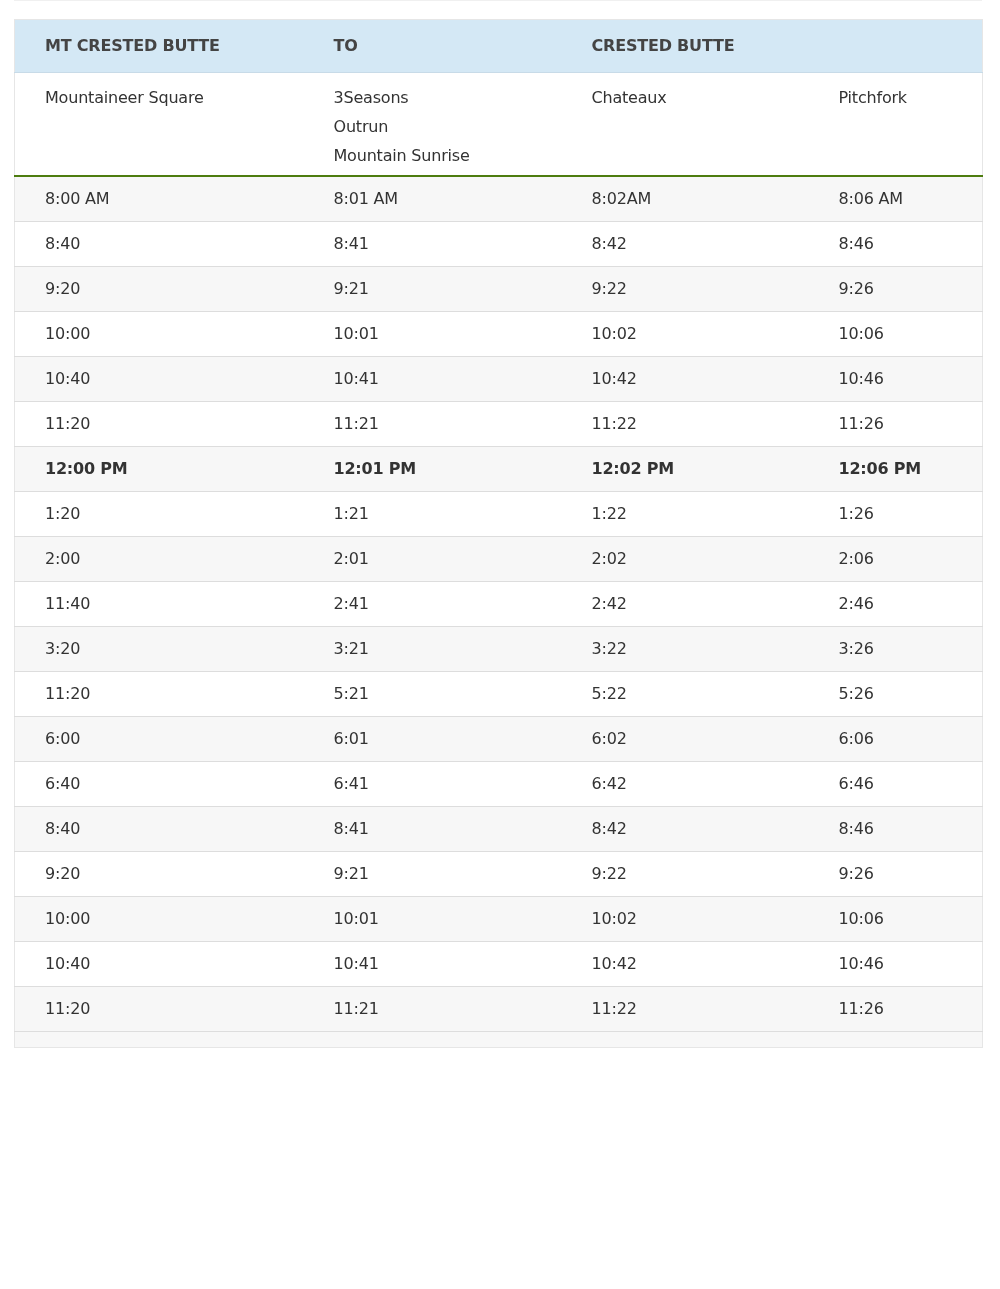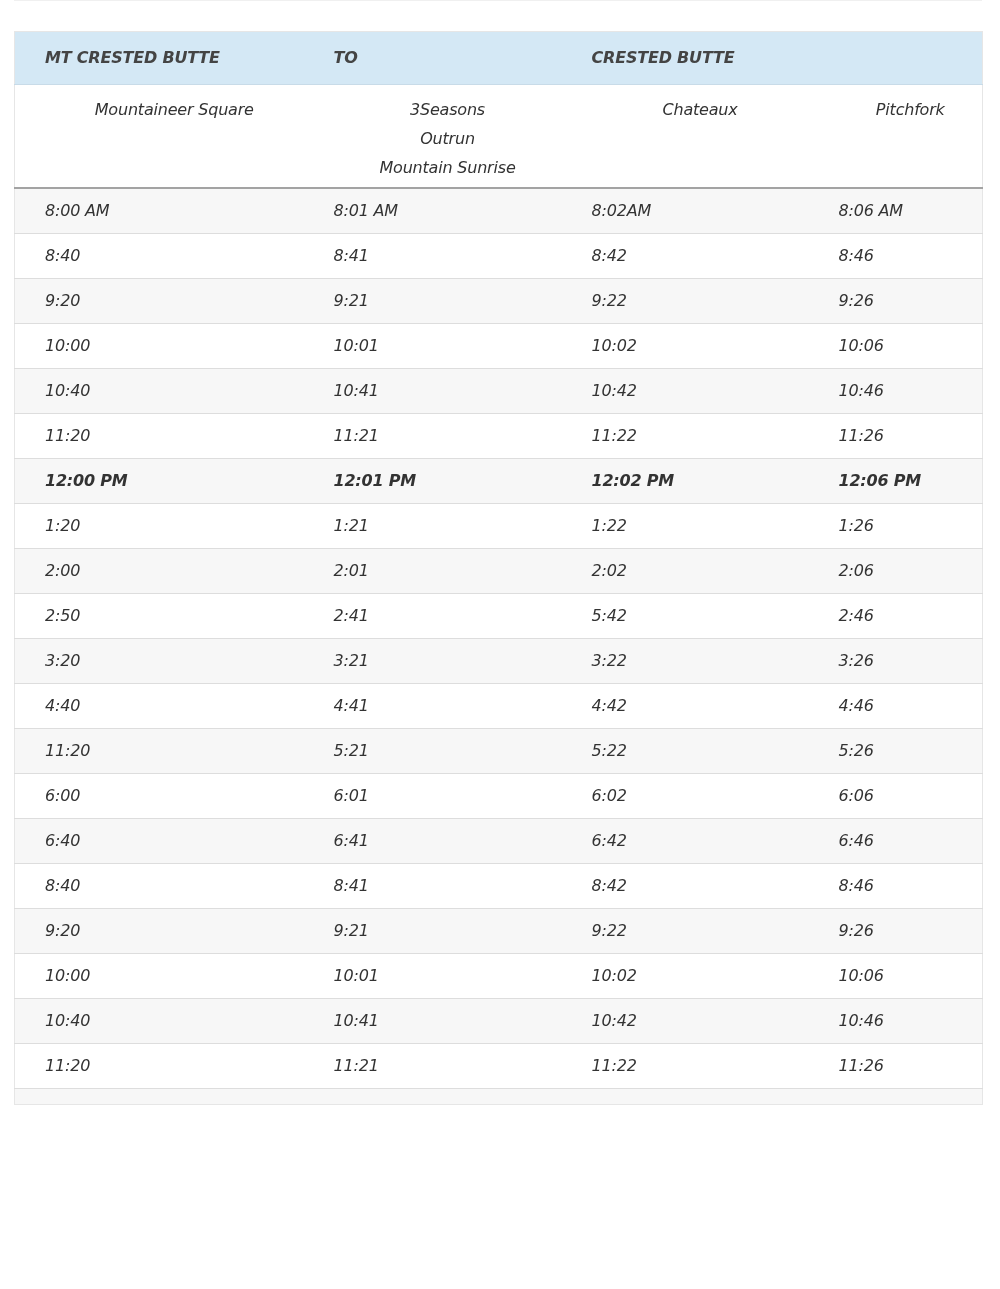--- a/index.html
+++ b/index.html
@@ -19,26 +19,25 @@
       position: absolute;
       left: 14px;
       right: 18px;
       top: 0;
       height: 1px;
       background: #f0f0f0;
     }
     .schedule {
       position: absolute;
       left: 14px;
-      top: 31px;
+      top: 19px;
       width: 968px;
       border: 1px solid #e6e6e6;
       border-collapse: collapse;
       table-layout: fixed;
-      font-style: italic;
     }
     .schedule col.c1 { width: 289px; }
     .schedule col.c2 { width: 258px; }
     .schedule col.c3 { width: 247px; }
     .schedule col.c4 { width: 174px; }
     .schedule th, .schedule td {
       text-align: left;
       vertical-align: top;
       padding: 0 0 0 30px;
       font-size: 16px;
@@ -51,23 +50,22 @@
       font-weight: bold;
       font-size: 16px;
       color: #444444;
       border-bottom: 1px solid #c8dbe8;
     }
     .schedule tr.stops td {
       background: #ffffff;
       height: 103px;
       padding-top: 10px;
       line-height: 29px;
-      border-bottom: 2px solid #a3a3a3;
+      border-bottom: 2px solid #4d7c0f;
       box-sizing: border-box;
-      text-align: center;
     }
     .stop-line { display: block; }
     .schedule tbody tr.time-row td {
       height: 44px;
       line-height: 44px;
       border-bottom: 1px solid #dddddd;
     }
     .schedule tbody tr.time-row:nth-child(even) td { background: #f7f7f7; }
     .schedule tbody tr.time-row:nth-child(odd) td { background: #ffffff; }
     .schedule tbody tr.time-row.bold td { font-weight: bold; margin-top: 41px; }
@@ -162,38 +160,32 @@
         <td>1:22</td>
         <td>1:26</td>
       </tr>
       <tr class="time-row">
         <td>2:00</td>
         <td>2:01</td>
         <td>2:02</td>
         <td>2:06</td>
       </tr>
       <tr class="time-row">
-        <td>2:50</td>
+        <td>11:40</td>
         <td>2:41</td>
-        <td>5:42</td>
+        <td>2:42</td>
         <td>2:46</td>
       </tr>
       <tr class="time-row">
         <td>3:20</td>
         <td>3:21</td>
         <td>3:22</td>
         <td>3:26</td>
       </tr>
       <tr class="time-row">
-        <td>4:40</td>
-        <td>4:41</td>
-        <td>4:42</td>
-        <td>4:46</td>
-      </tr>
-      <tr class="time-row">
         <td>11:20</td>
         <td>5:21</td>
         <td>5:22</td>
         <td>5:26</td>
       </tr>
       <tr class="time-row">
         <td>6:00</td>
         <td>6:01</td>
         <td>6:02</td>
         <td>6:06</td>

